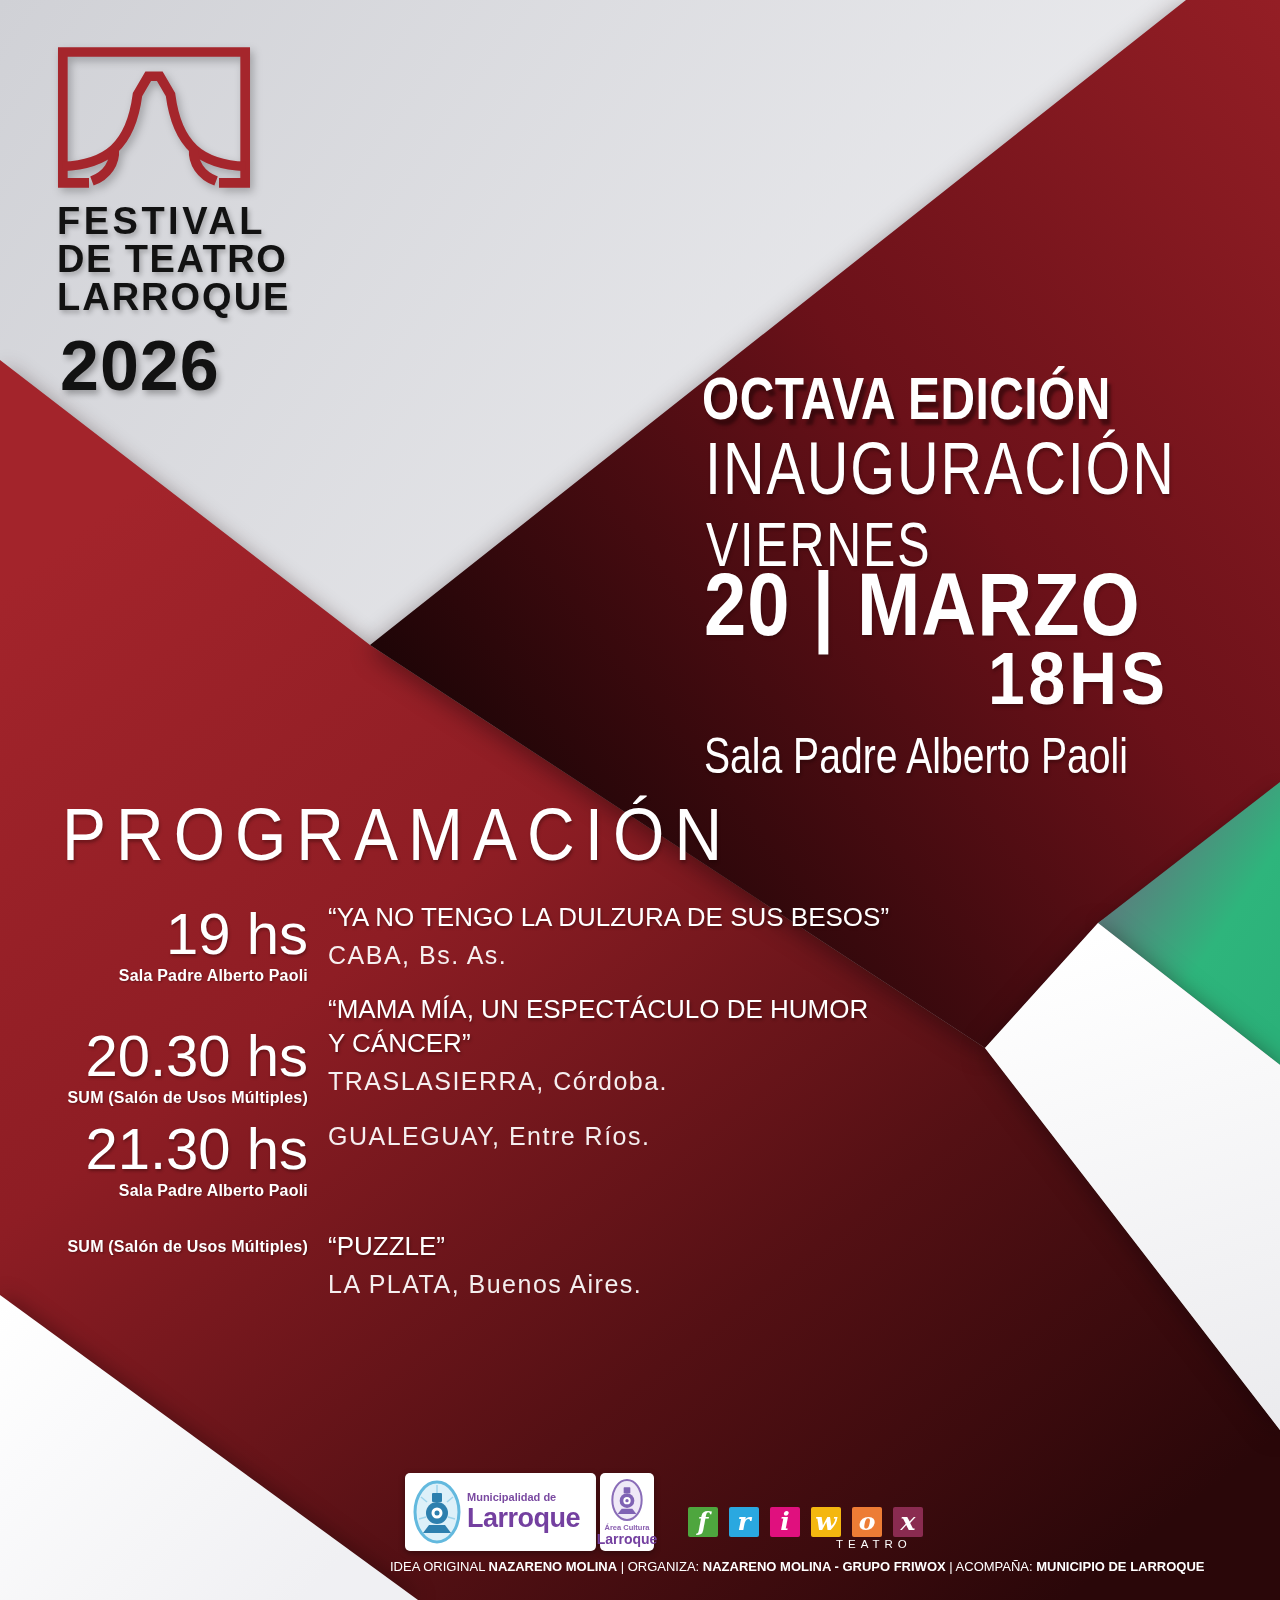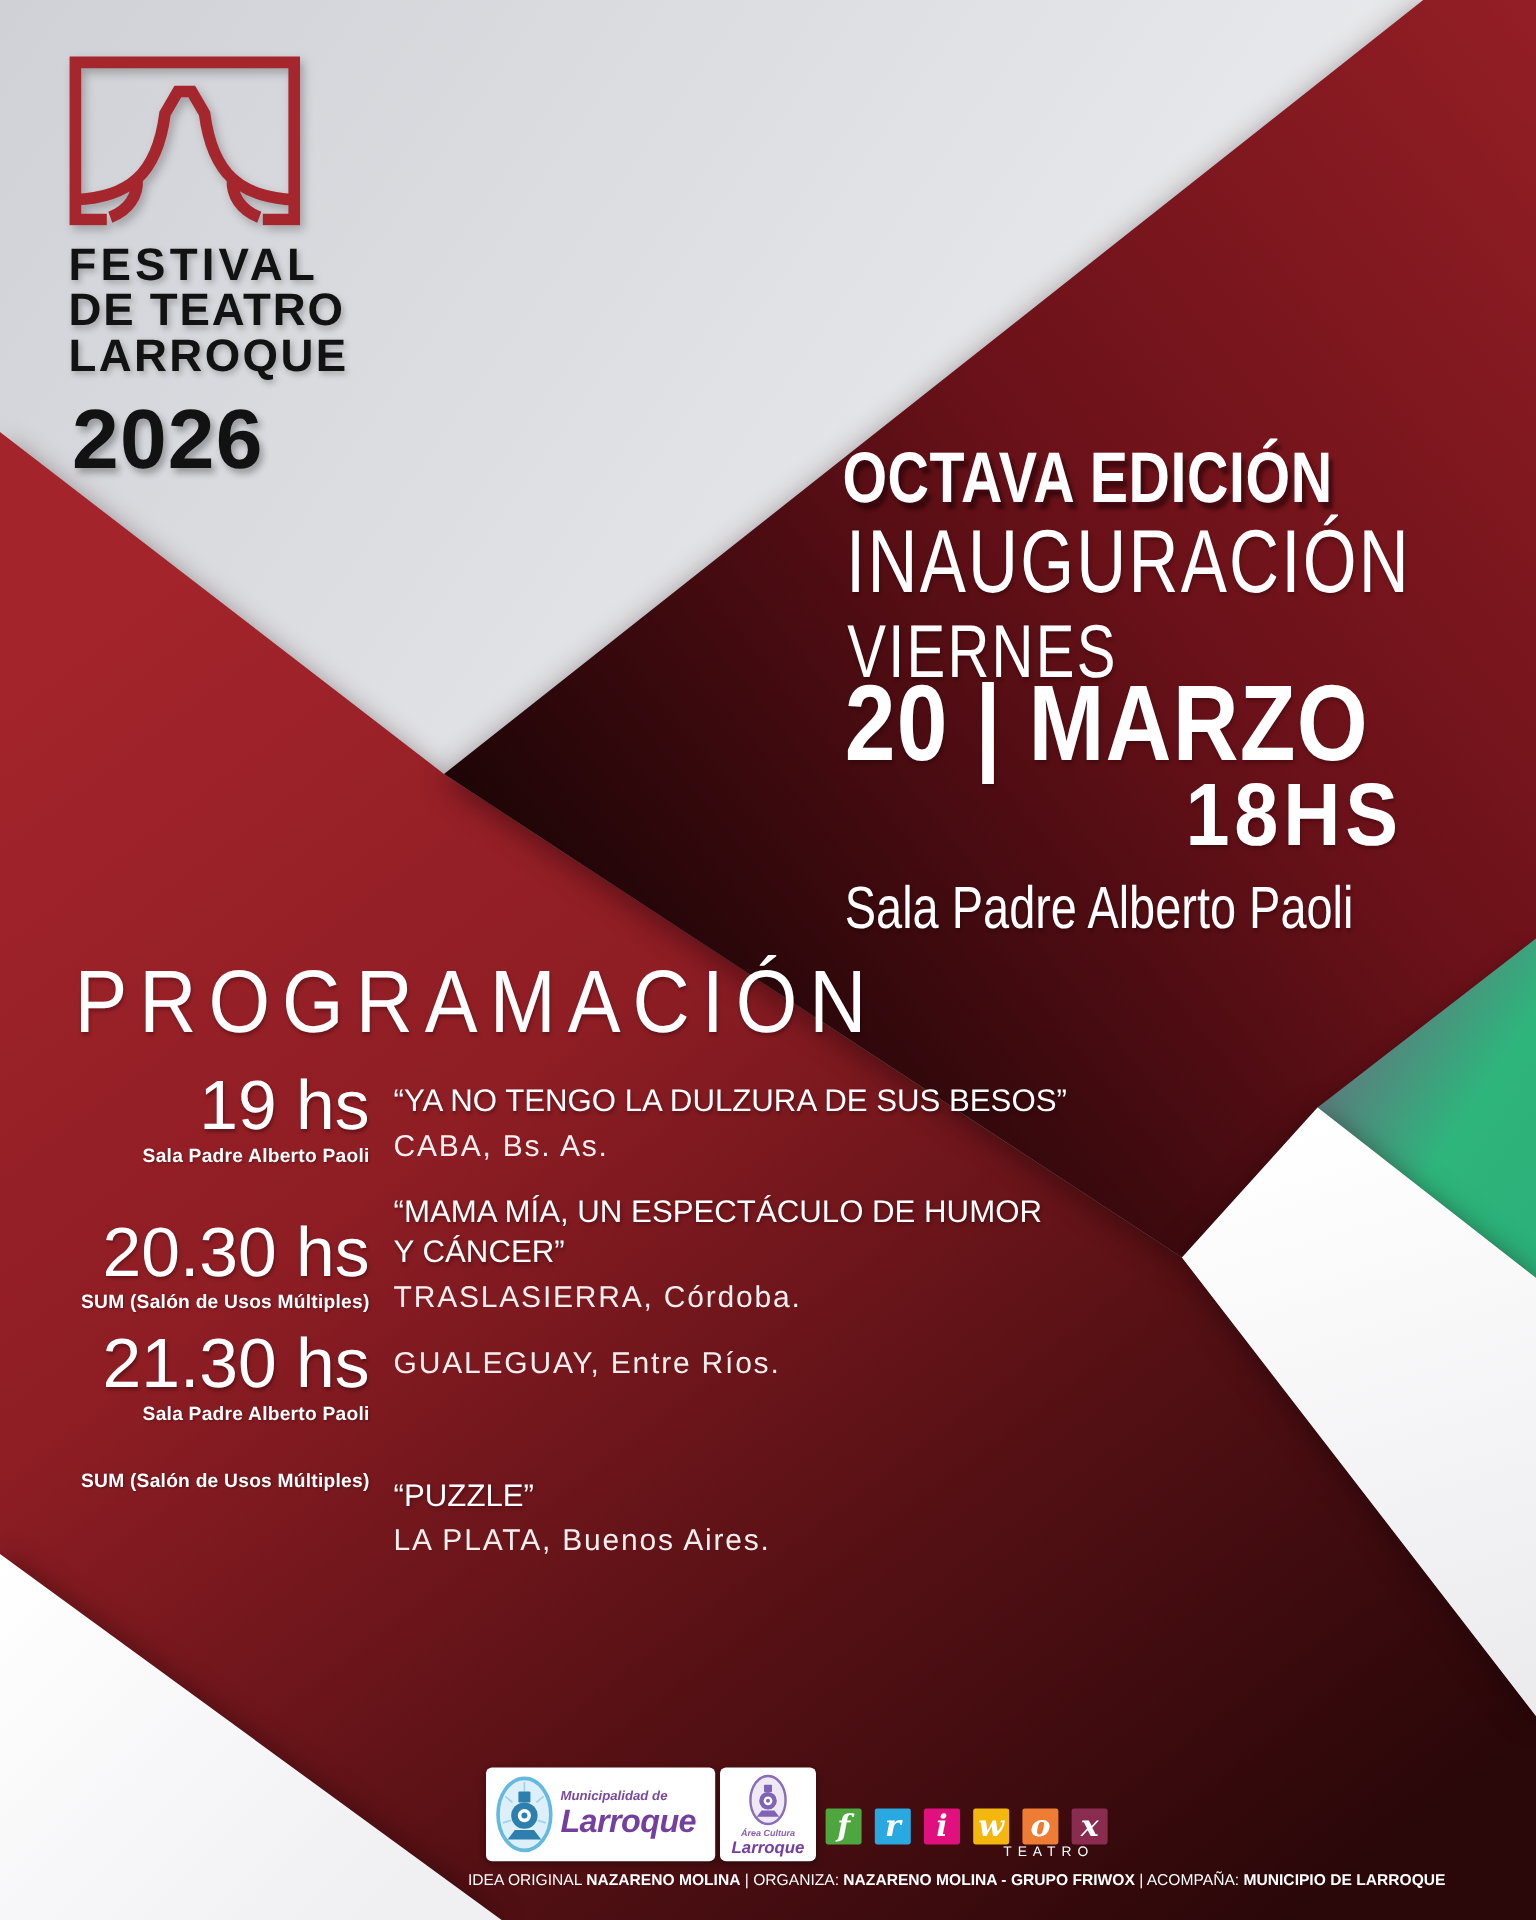--- a/index.html
+++ b/index.html
@@ -38,43 +38,43 @@
   .sala{left:704px;top:727px;font-size:46px;font-weight:400;white-space:nowrap;
         transform:scale(0.85,1.08);transform-origin:left top;}
 
   
   .prog-heading{left:62px;top:792px;font-size:66px;font-weight:400;
                 letter-spacing:10px;transform:scaleY(1.12);transform-origin:left top;
                 white-space:nowrap;}
   .rows{position:absolute;left:50px;top:0;width:890px;color:#fff;}
   .row{position:absolute;display:flex;width:890px;}
   .row1{top:893px;} .row2{top:985px;} .row3{top:1108px;} .row4{top:1222px;}
-  .time-col{width:258px;flex:none;text-align:right;}
+  .time-col{width:258px;flex:none;text-align:right;margin-top:12px;}
   .time{font-size:58px;line-height:1.0;font-weight:400;white-space:nowrap;
         text-shadow:1px 2px 3px rgba(20,2,4,0.35);}
   .venue{font-size:16px;font-weight:700;margin-top:4px;letter-spacing:.2px;
          white-space:nowrap;text-shadow:1px 1px 2px rgba(20,2,4,0.35);}
   .row2 .time-col{padding-top:30px;}
   .show-col{margin-left:20px;padding-top:7px;}
   .show-title{font-size:26px;line-height:34px;font-weight:400;white-space:nowrap;
               text-shadow:1px 2px 3px rgba(20,2,4,0.35);}
   .row2 .show-title{white-space:normal;max-width:555px;}
   .show-origin{font-size:25px;margin-top:7px;letter-spacing:1.5px;
                color:rgba(255,255,255,0.93);font-weight:400;}
 
   
   .spbox{position:absolute;background:#ffffff;border-radius:5px;
-         box-shadow:0 2px 6px rgba(0,0,0,0.35);font-style:italic;}
+         box-shadow:0 2px 6px rgba(0,0,0,0.35);}
   .sp1{left:405px;top:1473px;width:191px;height:78px;display:flex;
        align-items:center;padding:0;}
   .sp1 .emblem{margin-left:7px;flex:none;}
   .sp1 .txt{margin-left:5px;line-height:1;}
   .sp1 .t1{font-size:11px;color:#7a4aa1;font-weight:700;margin-bottom:2px;}
   .sp1 .t2{font-size:27px;font-weight:700;color:#7440a0;letter-spacing:-0.5px;}
-  .sp2{left:600px;top:1473px;width:80px;height:78px;display:flex;
+  .sp2{left:600px;top:1473px;width:54px;height:78px;display:flex;
        flex-direction:column;align-items:center;justify-content:center;}
   .sp2 .t1{font-size:7.5px;color:#8a5fb0;font-weight:700;margin-top:1px;}
   .sp2 .t2{font-size:14px;font-weight:700;color:#7440a0;line-height:1;}
   .friwox{position:absolute;left:688px;top:1507px;display:flex;gap:11px;}
   .sq{width:30px;height:30px;border-radius:2px;color:#fff;text-align:center;
       font-family:"DejaVu Serif",serif;font-style:italic;font-weight:700;
       font-size:25px;line-height:30px;}
   .sq1{background:#4ea63e;} .sq2{background:#2aa8e0;} .sq3{background:#e0107e;}
   .sq4{background:#f4b70f;} .sq5{background:#ed7c35;} .sq6{background:#8a2b50;}
   .friwox-caption{position:absolute;left:836px;top:1538px;color:#fff;

